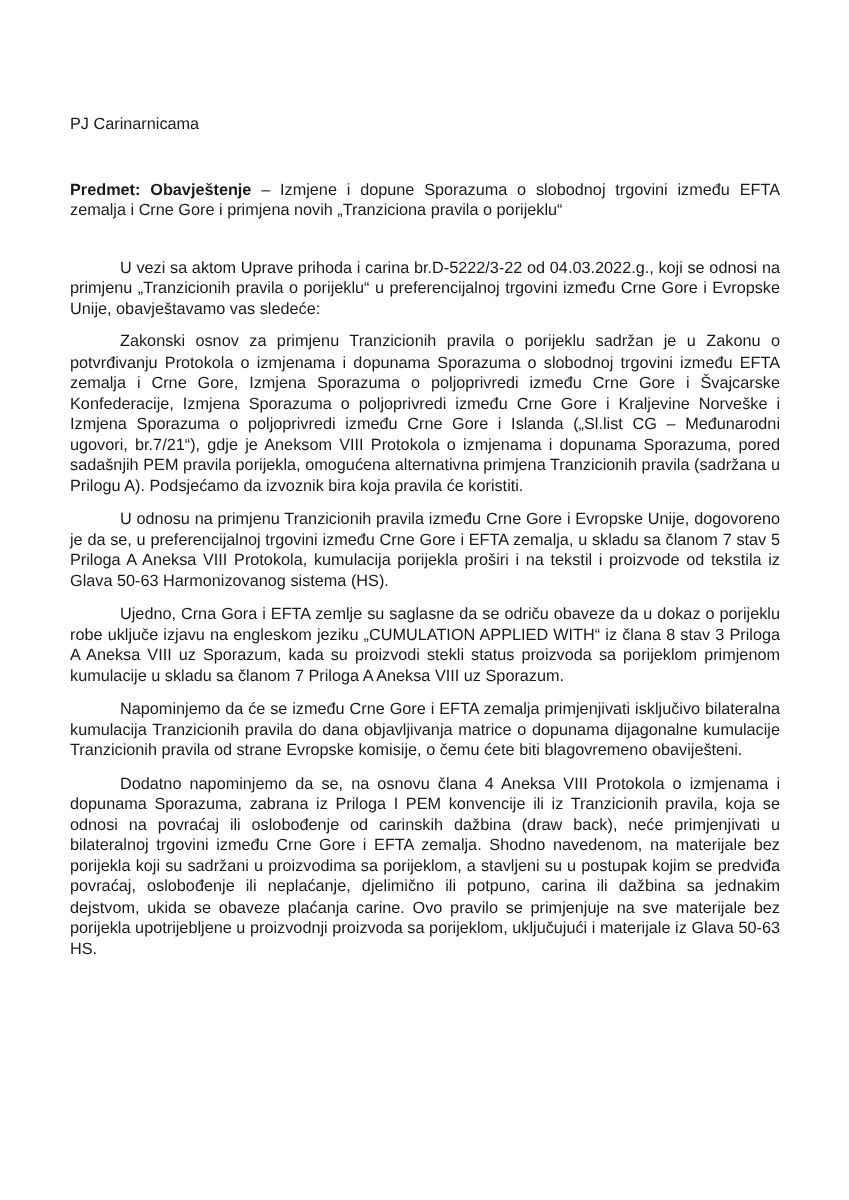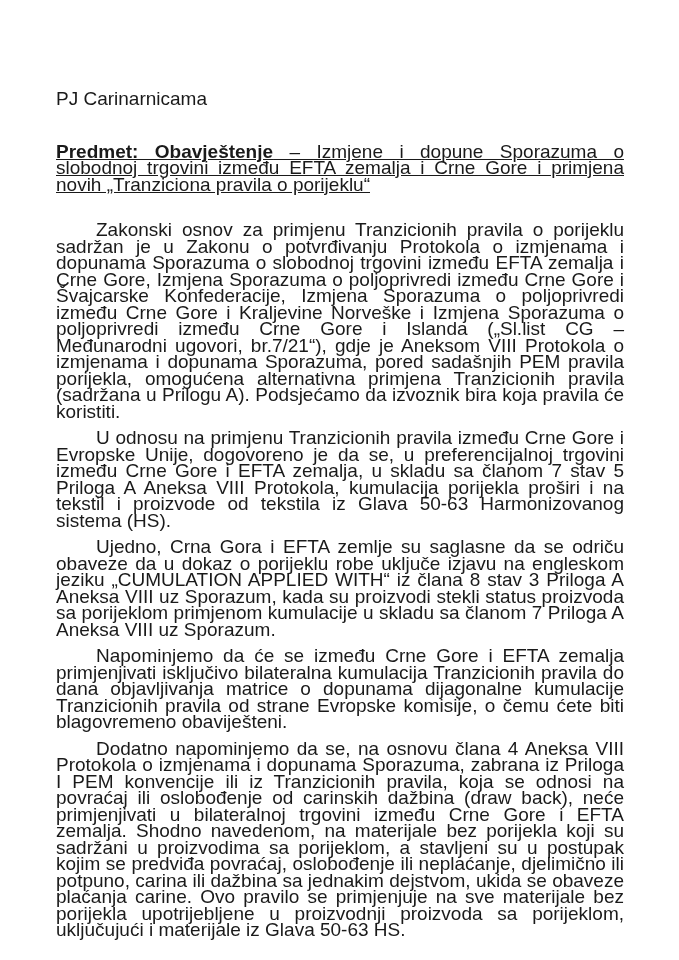--- a/index.html
+++ b/index.html
@@ -4,51 +4,51 @@
 <style>
   html, body { margin: 0; padding: 0; background: #ffffff; }
   .page {
     position: relative;
     width: 679px;
     height: 960px;
     background: #ffffff;
     box-sizing: border-box;
     padding: 91px 55px 0 56px;
     font-family: "Liberation Sans", sans-serif;
-    font-size: 19px;
+    font-size: 13px;
     line-height: 16.5px;
     color: #1a1a1a;
     overflow: hidden;
   }
   .recipient {
     margin: 0 0 36px 0;
     text-align: left;
   }
   .subject {
     margin: 16px 0 29px 0;
     text-align: justify;
-    text-decoration: underline;
   }
   .subject-label { font-weight: 700; }
   .para {
     margin: 0 0 10px 0;
     text-align: justify;
     text-indent: 40px;
   }
   .underline { text-decoration: underline; }
 </style>
 </head>
 <body>
 
 <div class="page">
 
   <p class="recipient">PJ Carinarnicama</p>
 
   <p class="subject"><span class="subject-label">Predmet: Obavještenje</span><span> – Izmjene i dopune Sporazuma o slobodnoj trgovini između EFTA zemalja i Crne Gore i primjena novih „Tranziciona pravila o porijeklu“</span></p>
 
+  <p class="para">U vezi sa aktom Uprave prihoda i carina br.D-5222/3-22 od 04.03.2022.g., koji se odnosi na primjenu „Tranzicionih pravila o porijeklu“ u preferencijalnoj trgovini između Crne Gore i Evropske Unije, obavještavamo vas sledeće:</p>
 
 
   <p class="para">Zakonski osnov za primjenu Tranzicionih pravila  o porijeklu sadržan je u Zakonu o potvrđivanju Protokola o izmjenama i dopunama Sporazuma o slobodnoj trgovini između EFTA zemalja i Crne Gore, Izmjena Sporazuma o poljoprivredi između Crne Gore i Švajcarske Konfederacije, Izmjena Sporazuma o poljoprivredi između Crne Gore i Kraljevine Norveške i Izmjena Sporazuma o poljoprivredi između Crne Gore i Islanda („Sl.list CG – Međunarodni ugovori, br.7/21“), gdje je Aneksom VIII Protokola o izmjenama i dopunama Sporazuma, pored sadašnjih PEM pravila porijekla, omogućena alternativna primjena Tranzicionih pravila (sadržana u Prilogu A). Podsjećamo da izvoznik bira koja pravila će koristiti.</p>
 
   <p class="para">U odnosu na primjenu Tranzicionih pravila između Crne Gore i Evropske Unije, dogovoreno je da se, u preferencijalnoj trgovini između Crne Gore i EFTA zemalja, u skladu sa članom 7 stav 5 Priloga A Aneksa VIII Protokola, kumulacija porijekla proširi i na tekstil i proizvode od tekstila iz Glava 50-63 Harmonizovanog sistema (HS).</p>
 
   <p class="para">Ujedno, Crna Gora i EFTA zemlje su saglasne da se odriču obaveze da u dokaz o porijeklu robe uključe izjavu na engleskom jeziku „CUMULATION APPLIED WITH“ iz člana 8 stav 3 Priloga A Aneksa VIII uz Sporazum, kada su proizvodi stekli status proizvoda sa porijeklom primjenom kumulacije  u skladu sa članom 7 Priloga A Aneksa VIII uz Sporazum.</p>
 
   <p class="para">Napominjemo da će se između Crne Gore i EFTA zemalja primjenjivati isključivo bilateralna kumulacija Tranzicionih pravila do dana objavljivanja matrice o dopunama dijagonalne kumulacije Tranzicionih pravila od strane Evropske komisije, o čemu ćete biti blagovremeno obaviješteni.</p>
 

